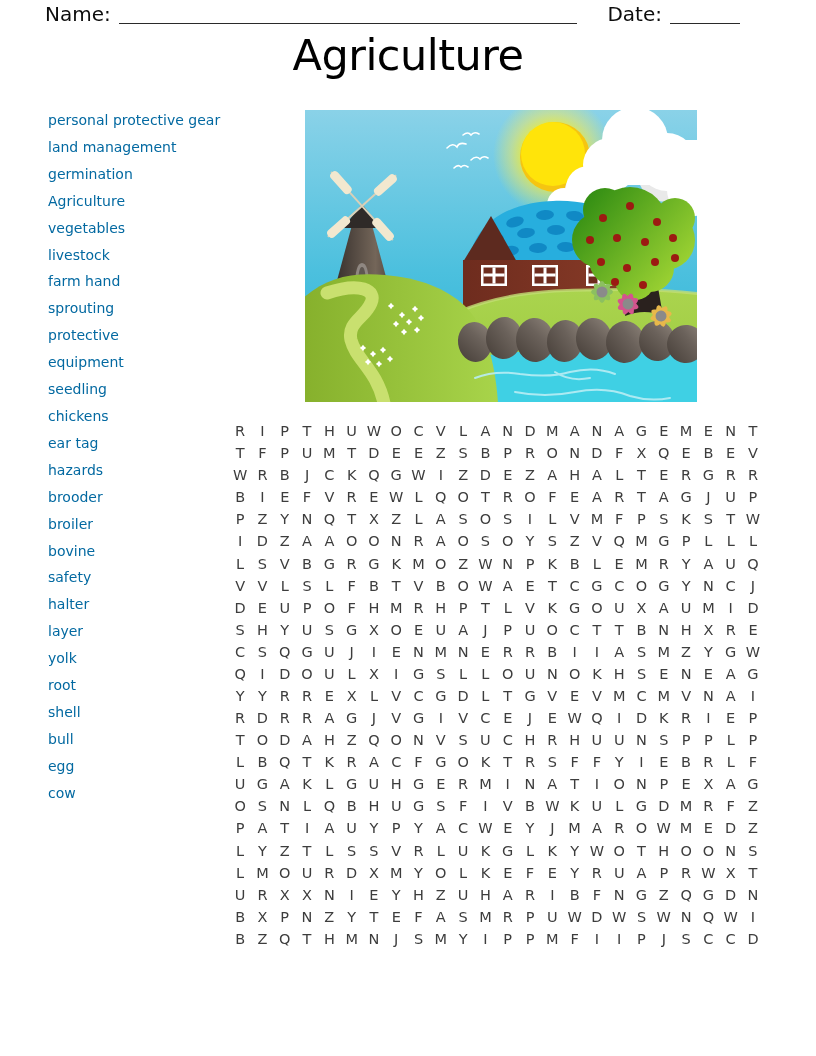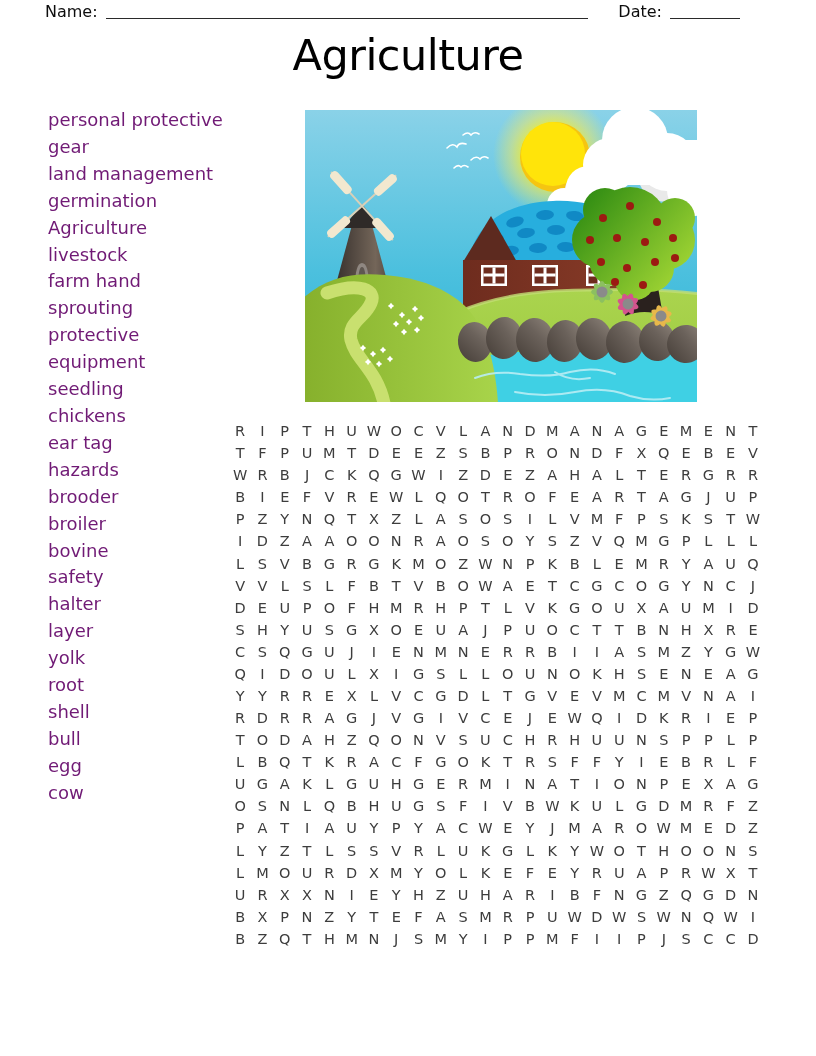--- a/index.html
+++ b/index.html
@@ -3,32 +3,32 @@
 <meta charset="utf-8">
 <style>
   html,body{margin:0;padding:0}
   body{
     width:816px;height:1056px;background:#ffffff;position:relative;
     font-family:"DejaVu Sans","Liberation Sans",sans-serif;color:#111;
     overflow:hidden;
   }
   .header{
     position:absolute;left:45px;right:76px;top:2px;
-    display:flex;align-items:flex-end;font-size:16px;color:#0d0d0d;
+    display:flex;align-items:flex-end;font-size:20px;color:#0d0d0d;
   }
   .blank-line{border-bottom:1.6px solid #2a2a2a;height:15px}
   .name-line{flex:1;margin:0 30px 2px 8px}
   .date-line{width:70px;margin:0 0 2px 8px}
   .title{
     position:absolute;top:30px;left:0;width:100%;text-align:center;
     font-size:43px;font-weight:500;color:#000;letter-spacing:-0.5px;
   }
   .words{
     position:absolute;left:48px;top:107px;width:200px;
-    font-size:18px;line-height:26.9px;color:#701a75;
+    font-size:14px;line-height:26.9px;color:#0369a1;
   }
   .scene{position:absolute;left:305px;top:110px;width:392px;height:292px}
   .grid{
     position:absolute;left:229px;top:420px;
     display:grid;grid-template-columns:repeat(24,22.3px);grid-auto-rows:22.08px;
     font-size:14.5px;color:#3d3d3d;
   }
   .cell{display:flex;align-items:center;justify-content:center}
 </style>
 </head>
@@ -41,20 +41,21 @@
   <span class="blank-line date-line"></span>
 </div>
 
 <div class="title">Agriculture</div>
 
 <div class="words">
     <div>personal protective gear</div>
     <div>land management</div>
     <div>germination</div>
     <div>Agriculture</div>
+    <div>vegetables</div>
     <div>livestock</div>
     <div>farm hand</div>
     <div>sprouting</div>
     <div>protective</div>
     <div>equipment</div>
     <div>seedling</div>
     <div>chickens</div>
     <div>ear tag</div>
     <div>hazards</div>
     <div>brooder</div>

